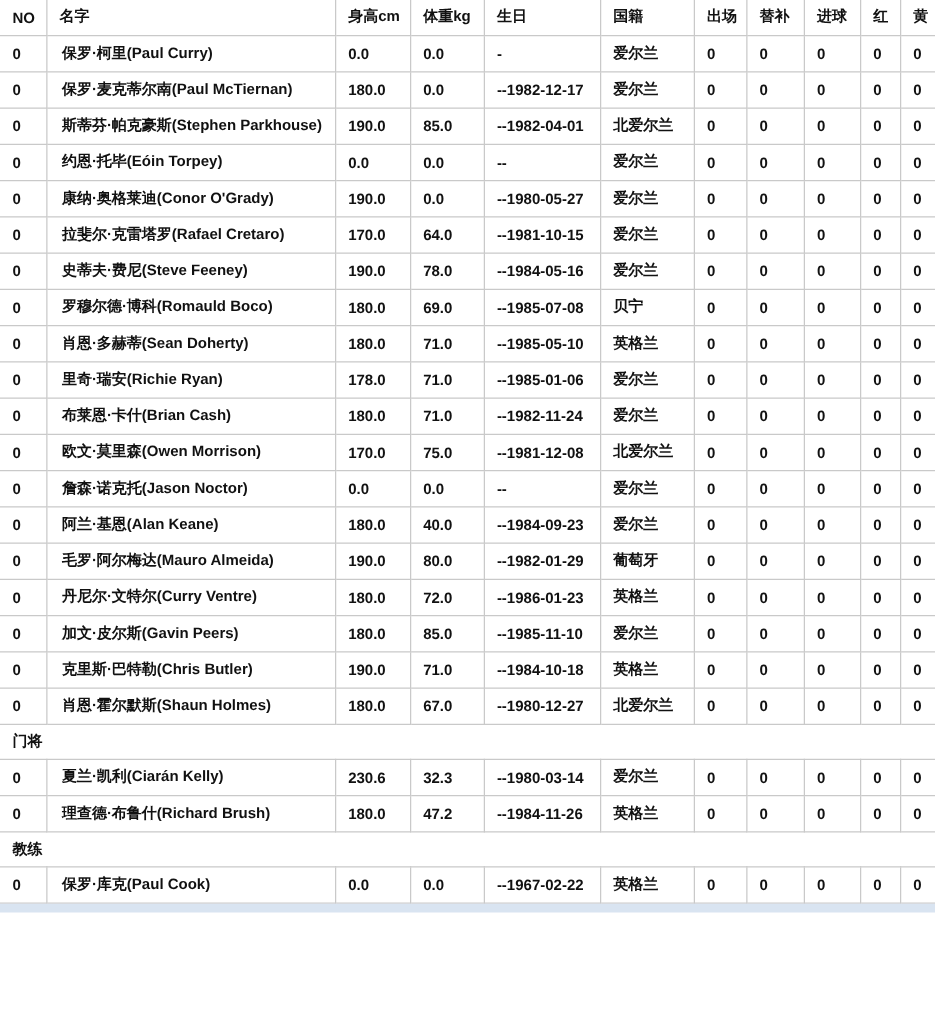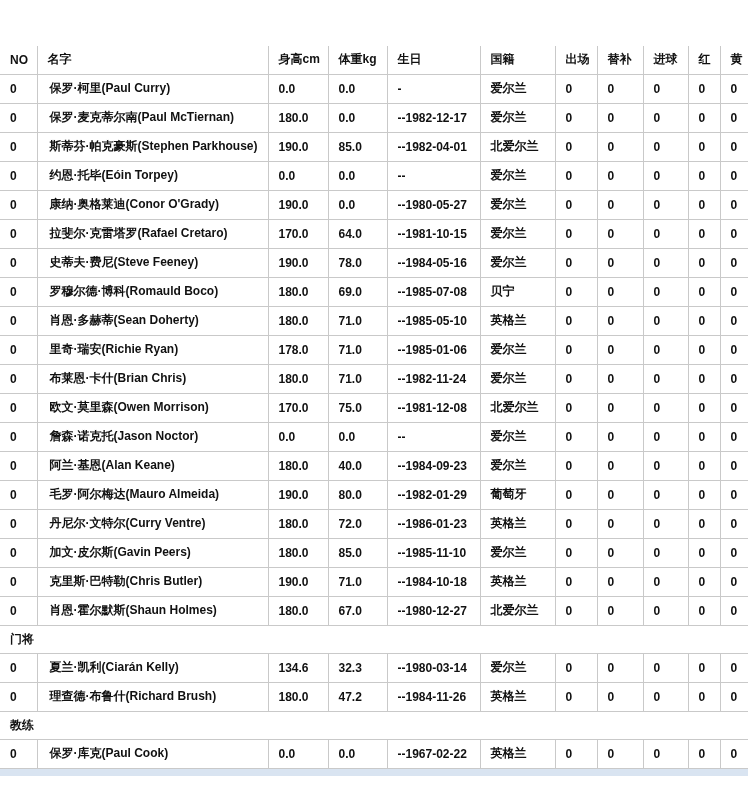--- a/index.html
+++ b/index.html
@@ -13,21 +13,20 @@
     overflow: hidden;
     font-family: "Liberation Sans", "DejaVu Sans", sans-serif;
     font-weight: bold;
     color: #111111;
   }
   #players-table {
     width: 748px;
     border-collapse: collapse;
     table-layout: fixed;
     font-size: 12px;
-    margin-top: 46px;
   }
   
   col.c0  { width: 37px;  }
   col.c1  { width: 231px; }
   col.c2  { width: 60px;  }
   col.c3  { width: 59px;  }
   col.c4  { width: 93px;  }
   col.c5  { width: 75px;  }
   col.c6  { width: 42px;  }
   col.c7  { width: 46px;  }
@@ -218,21 +217,21 @@
         <td>--1985-01-06</td>
         <td>爱尔兰</td>
         <td>0</td>
         <td>0</td>
         <td>0</td>
         <td>0</td>
         <td>0</td>
       </tr>
       <tr class="player-row">
         <td>0</td>
-        <td class="name-cell">布莱恩·卡什(Brian Chris)</td>
+        <td class="name-cell">布莱恩·卡什(Brian Cash)</td>
         <td>180.0</td>
         <td>71.0</td>
         <td>--1982-11-24</td>
         <td>爱尔兰</td>
         <td>0</td>
         <td>0</td>
         <td>0</td>
         <td>0</td>
         <td>0</td>
       </tr>
@@ -339,21 +338,21 @@
         <td>0</td>
         <td>0</td>
         <td>0</td>
       </tr>
       <tr class="section-row">
         <td colspan="11">门将</td>
       </tr>
       <tr class="player-row">
         <td>0</td>
         <td class="name-cell">夏兰·凯利(Ciarán Kelly)</td>
-        <td>134.6</td>
+        <td>230.6</td>
         <td>32.3</td>
         <td>--1980-03-14</td>
         <td>爱尔兰</td>
         <td>0</td>
         <td>0</td>
         <td>0</td>
         <td>0</td>
         <td>0</td>
       </tr>
       <tr class="player-row">

